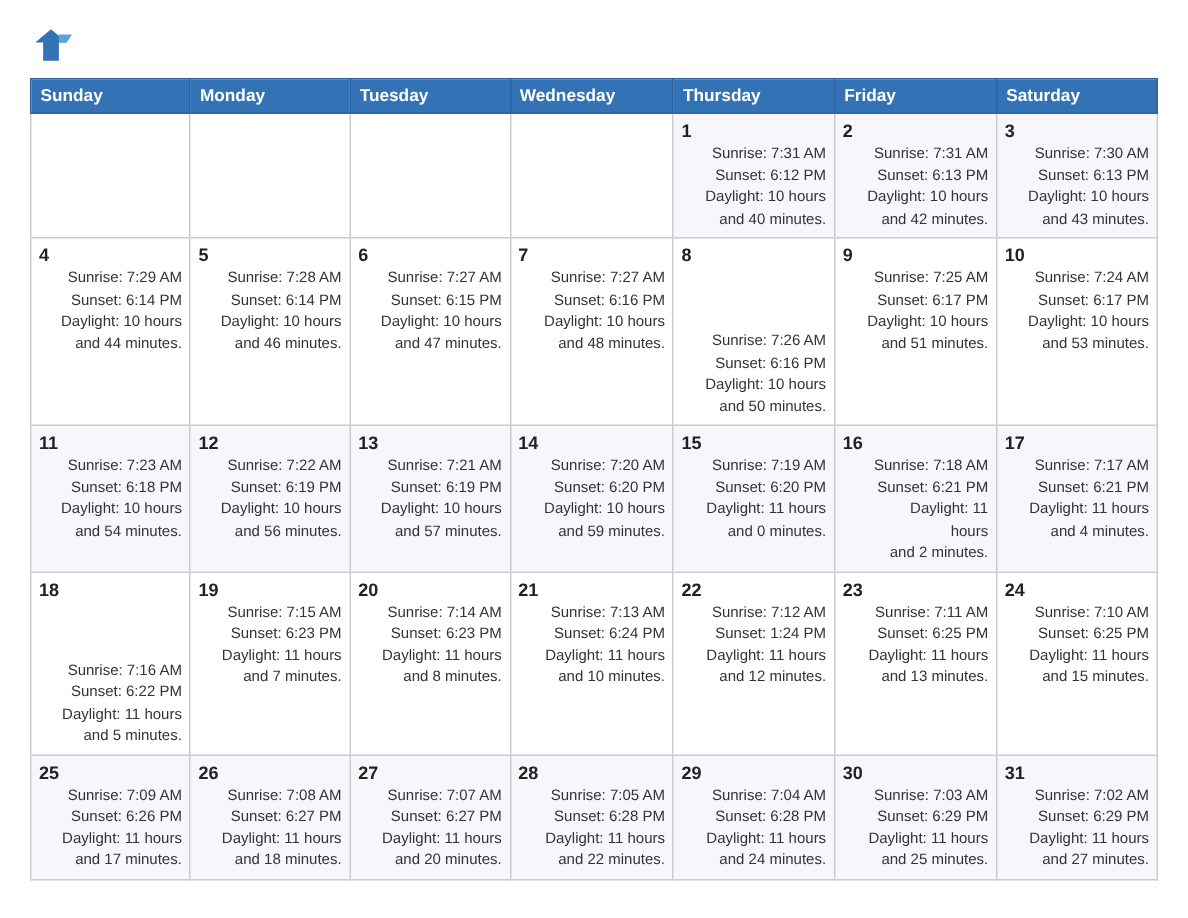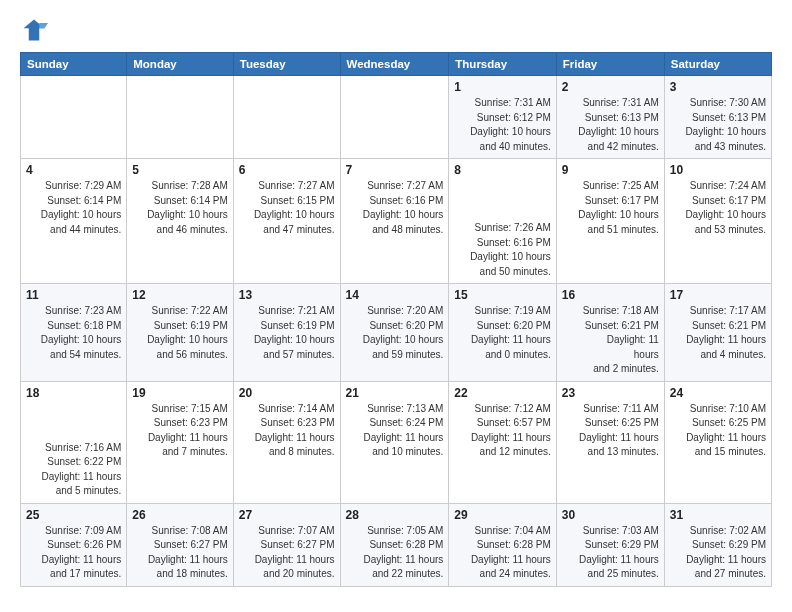--- a/index.html
+++ b/index.html
@@ -283,21 +283,21 @@
           <td>
             <span class="day-num">21</span>
             <div class="day-info" style="white-space: pre-line;">Sunrise: 7:13 AM
 Sunset: 6:24 PM
 Daylight: 11 hours
 and 10 minutes.</div>
           </td>
           <td>
             <span class="day-num">22</span>
             <div class="day-info" style="white-space: pre-line;">Sunrise: 7:12 AM
-Sunset: 6:57 PM
+Sunset: 1:24 PM
 Daylight: 11 hours
 and 12 minutes.</div>
           </td>
           <td>
             <span class="day-num">23</span>
             <div class="day-info" style="white-space: pre-line;">Sunrise: 7:11 AM
 Sunset: 6:25 PM
 Daylight: 11 hours
 and 13 minutes.</div>
           </td>

